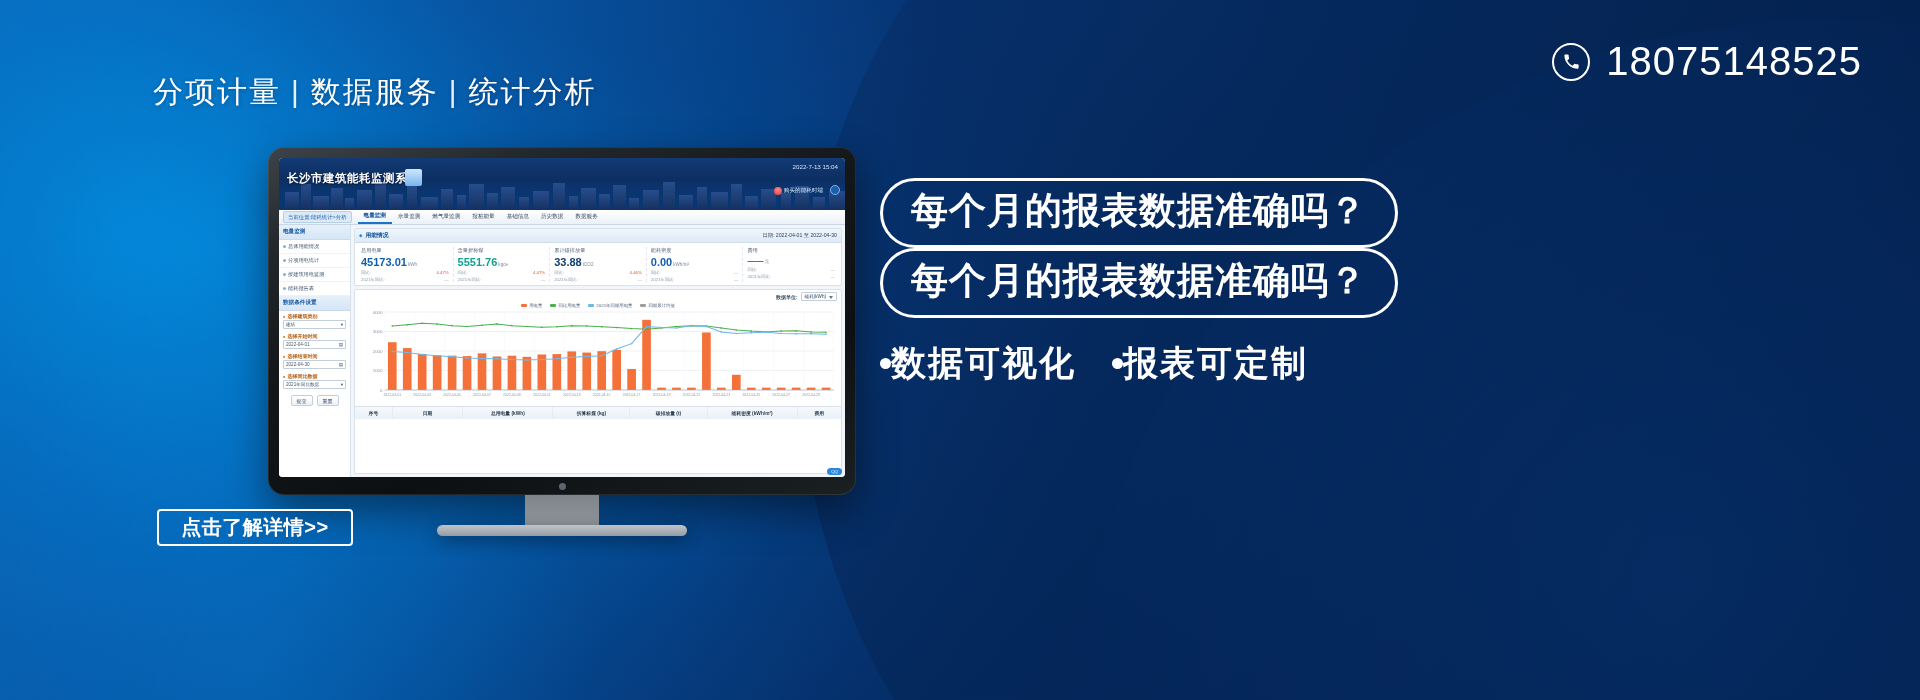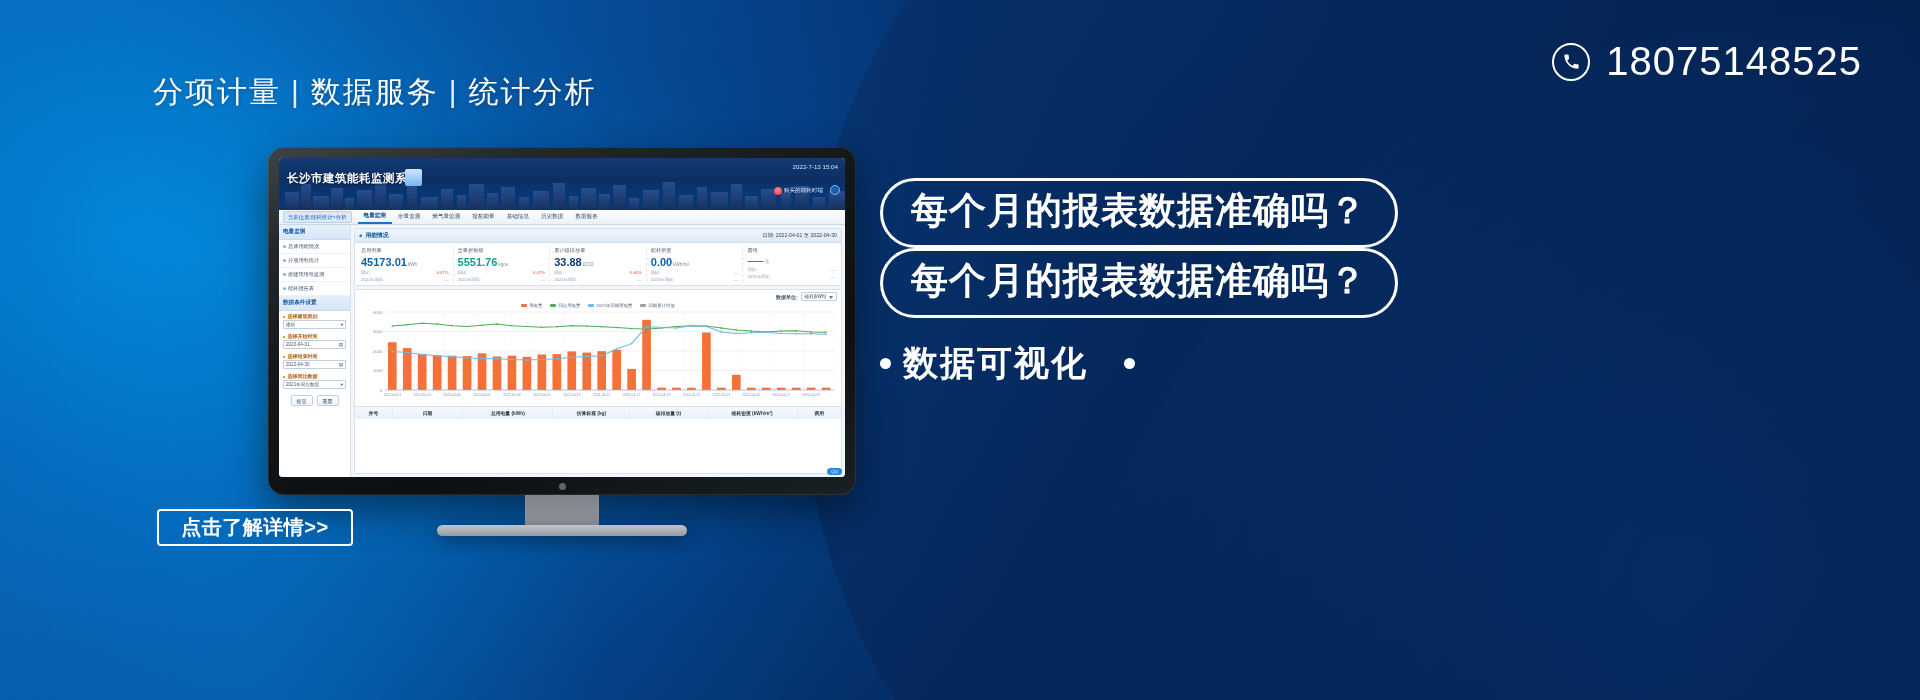--- a/index.html
+++ b/index.html
@@ -297,21 +297,21 @@
   }
   .bullets {
     margin-top: 22px;
     display: flex; align-items: center; gap: 36px;
     color: #ffffff;
     font-size: 35px;
     font-weight: 700;
     letter-spacing: 2px;
     white-space: nowrap;
   }
-  .bullets .b { display:flex; align-items:center; gap: 12px; }
+  .bullets .b { display:flex; align-items:center; }
   .bullets .dot {
     width: 11px; height: 11px; border-radius: 50%; background:#ffffff;
     display:inline-block; flex: none;
   }
 
   
   .cta {
     position: absolute; left: 157px; top: 509px;
     width: 196px; height: 37px;
     border: 2px solid #ffffff;
@@ -706,18 +706,19 @@
   <div class="right-col">
     <div><span class="pill">每个月的报表数据准确吗？</span></div>
     <div><span class="pill">每个月的报表数据准确吗？</span></div>
     <div class="bullets">
       <span class="b">
           <i class="dot"></i>
           <span>数据可视化</span>
         </span>
       <span class="b">
           <i class="dot"></i>
+          <span>报表可定制</span>
         </span>
     </div>
   </div>
 
   <div class="cta">点击了解详情&gt;&gt;</div>
 </div>
 
 </body></html>

